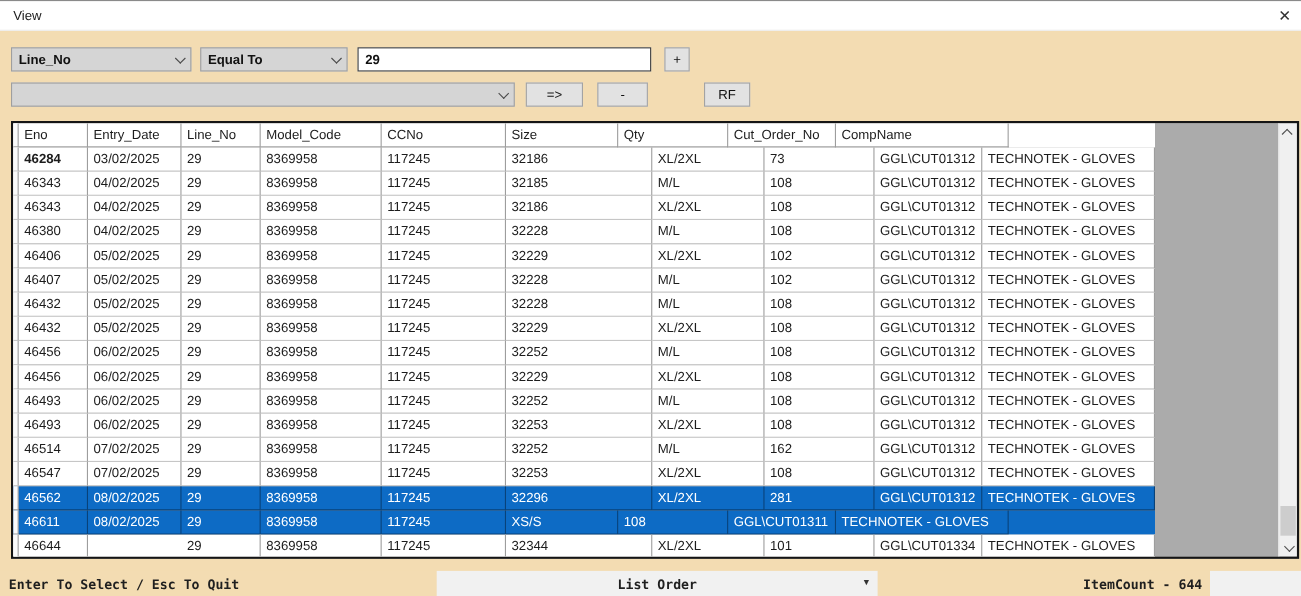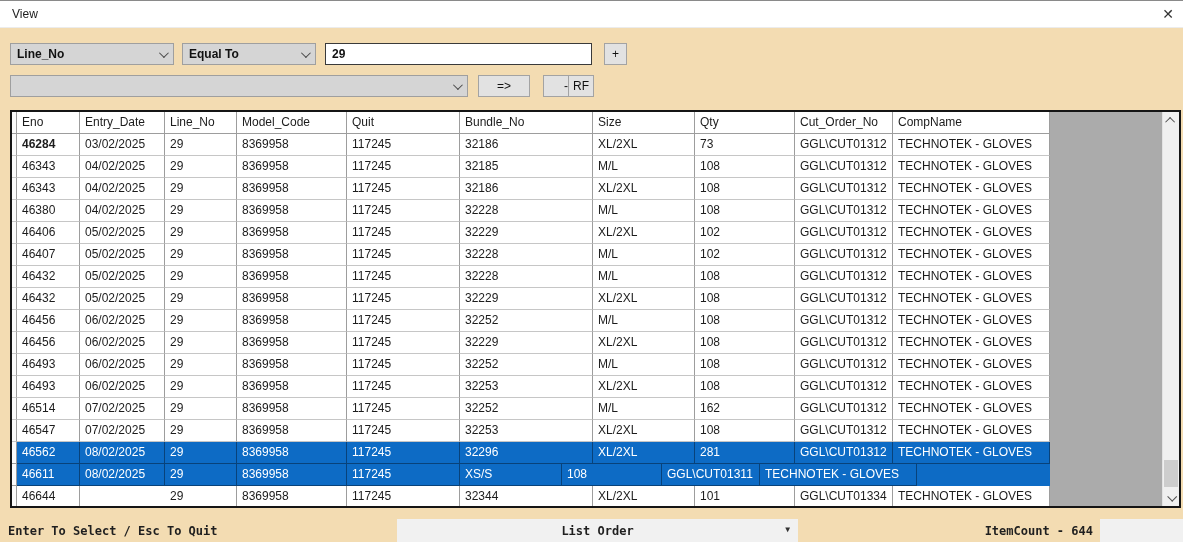--- a/index.html
+++ b/index.html
@@ -50,21 +50,21 @@
   }
   .btn {
     position:absolute; height:22px;
     background:#e2e2e2; border:1px solid #a3a3a3;
     display:flex; align-items:center; justify-content:center;
     font-size:12px; color:#111;
   }
   #btn-add    { left:604px; top:43px; width:23px; }
   #btn-apply  { left:478px; top:75px; width:52px; }
   #btn-remove { left:543px; top:75px; width:46px; }
-  #btn-rf     { left:568px; top:75px; width:26px; }
+  #btn-rf     { left:640px; top:75px; width:42px; }
   
   .grid {
     position:absolute; left:10px; top:110px; width:1171px; height:398px;
     border:2px solid #151515; background:#ababab;
     display:flex; overflow:hidden;
   }
   .grid-main { width:1150px; display:flex; }
   .grid-table { width:1038px; background:#ababab; }
   .filler { width:112px; background:#ababab; }
   .grow { display:flex; height:22px; background:#ffffff; }
@@ -138,22 +138,21 @@
 
 <div class="grid">
   <div class="grid-main">
     <div class="grid-table" id="grid-table">
         <div class="grow ghead">
           <div class="cell gutter" style="width: 5px;"></div>
           <div class="cell" style="width: 63px;">Eno</div>
           <div class="cell" style="width: 85px;">Entry_Date</div>
           <div class="cell" style="width: 72px;">Line_No</div>
           <div class="cell" style="width: 110px;">Model_Code</div>
-          <div class="cell" style="width: 113px;">Quit</div>
-          <div class="cell" style="width: 133px;">Bundle_No</div>
+          <div class="cell" style="width: 113px;">CCNo</div>
           <div class="cell" style="width: 102px;">Size</div>
           <div class="cell" style="width: 100px;">Qty</div>
           <div class="cell" style="width: 98px;">Cut_Order_No</div>
           <div class="cell" style="width: 157px;">CompName</div>
         </div>
         <div class="grow ">
           <div class="cell gutter" style="width: 5px;"></div>
           <div class="cell" style="width: 63px; font-weight: bold;">46284</div>
           <div class="cell" style="width: 85px;">03/02/2025</div>
           <div class="cell" style="width: 72px;">29</div>

